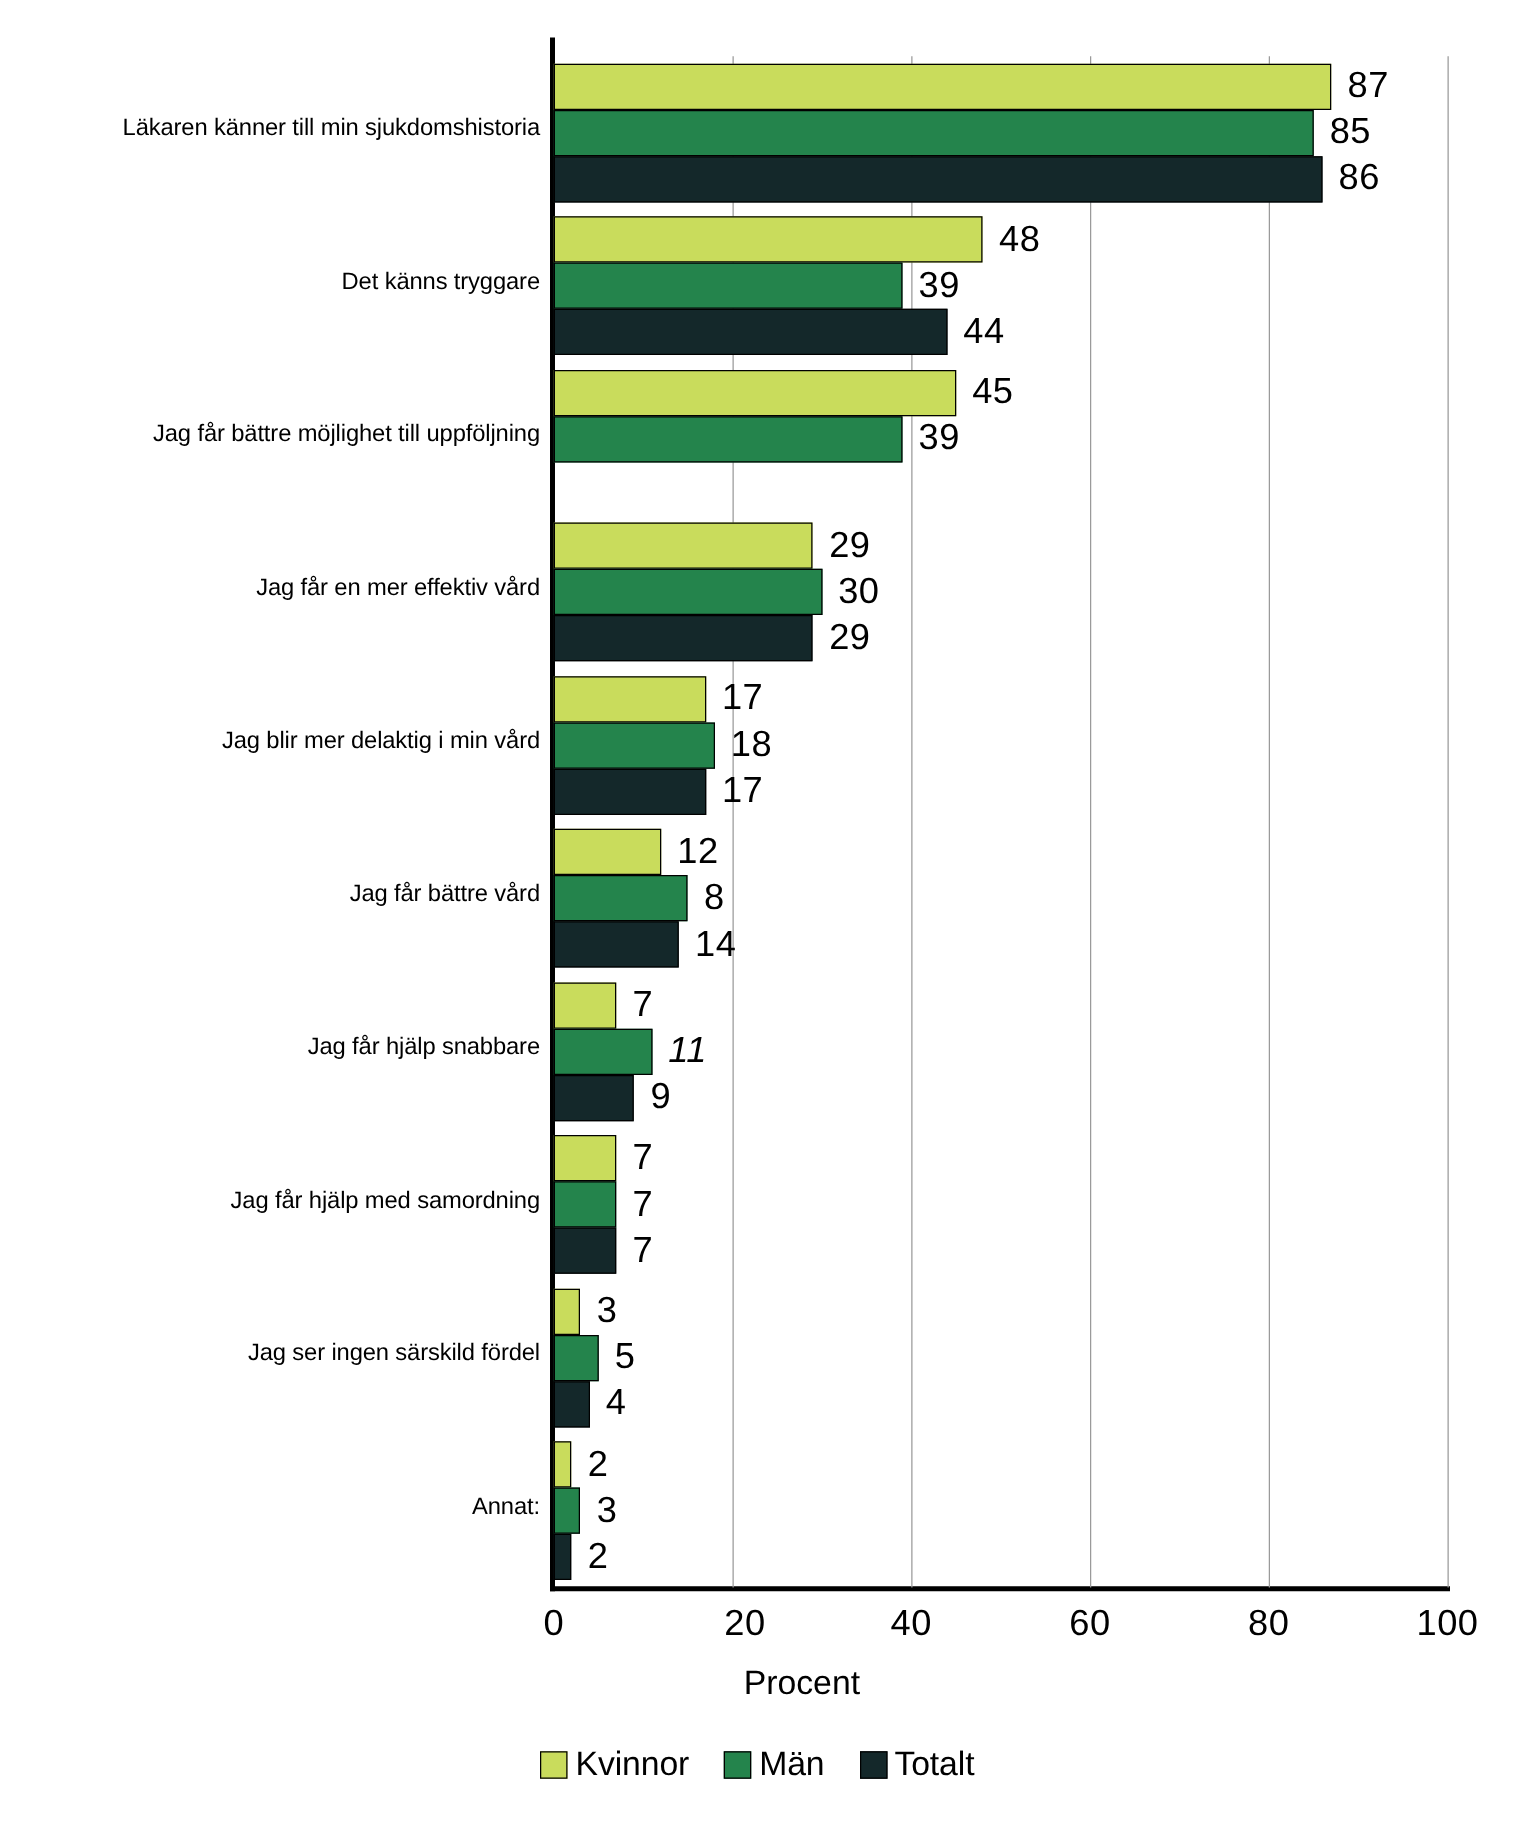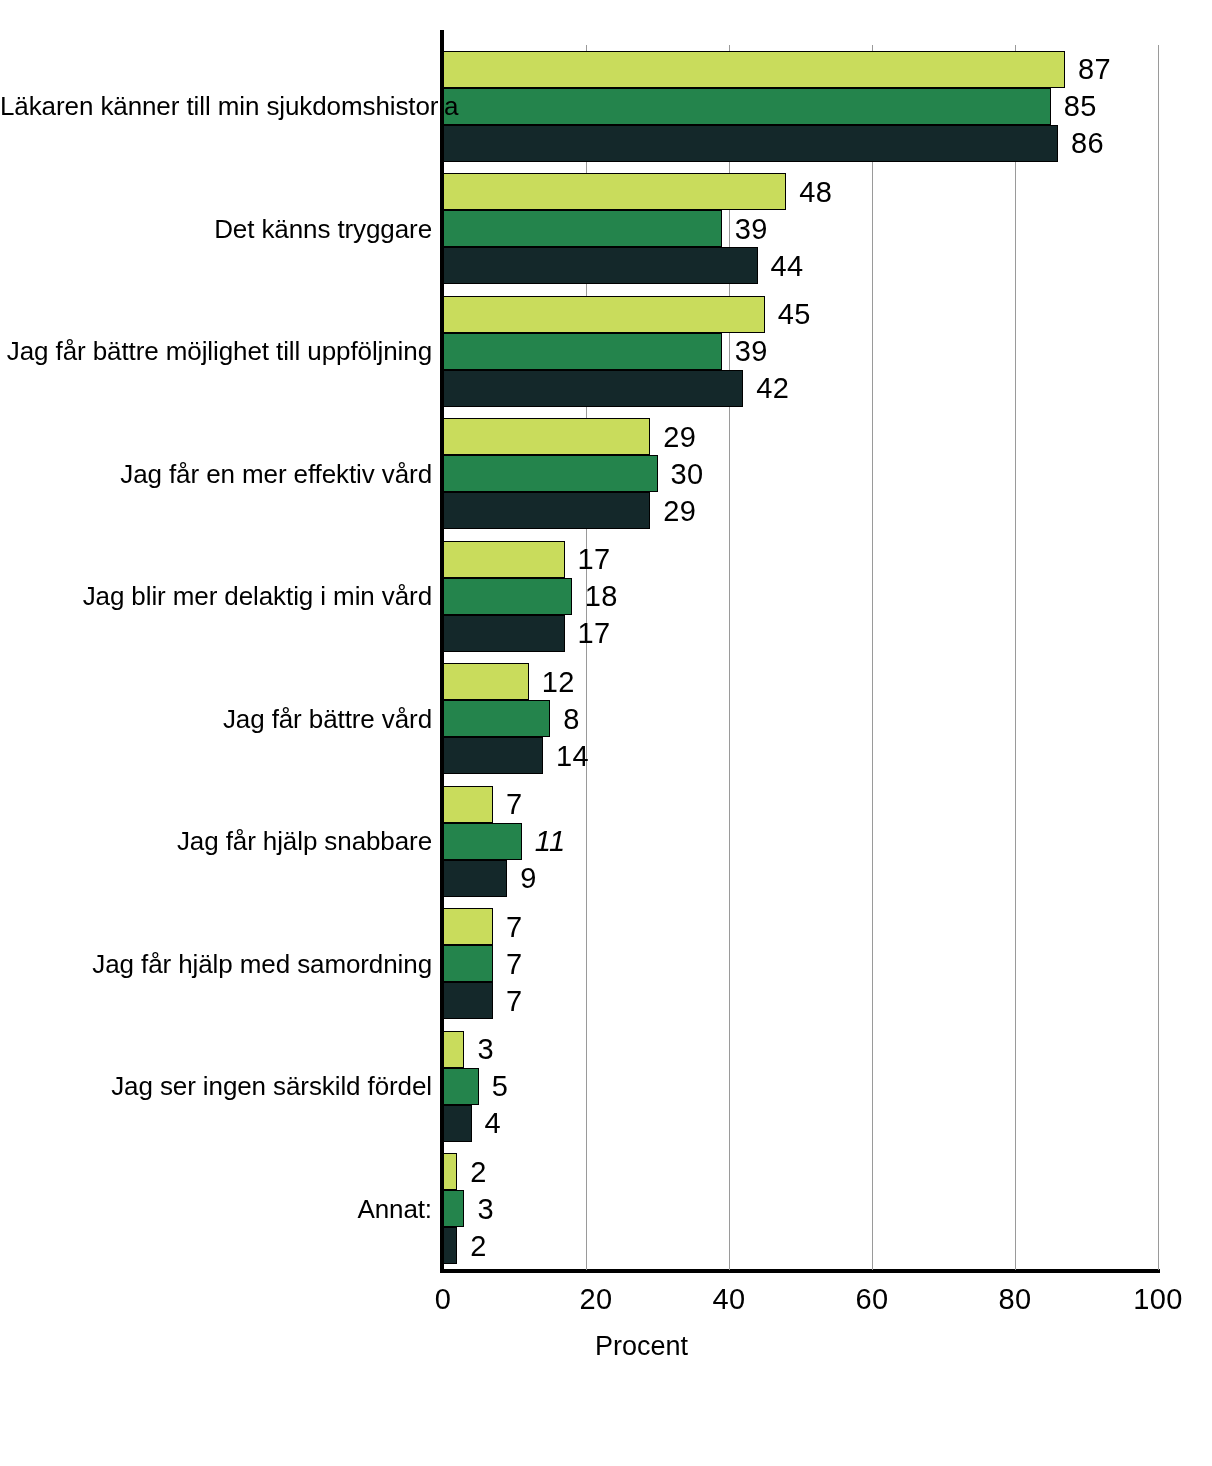--- a/index.html
+++ b/index.html
@@ -86,21 +86,21 @@
     line-height: 1;
     color: #000000;
     white-space: nowrap;
     letter-spacing: 0.4px;
   }
   .category-label {
     position: absolute;
     left: 0;
     width: 432px;
     text-align: right;
-    font-size: 26px;
+    font-size: 19px;
     line-height: 1;
     color: #000000;
     white-space: nowrap;
     letter-spacing: -0.1px;
   }
 
   
   .xtick {
     position: absolute;
     top: 1285px;
@@ -196,24 +196,20 @@
         </div>
       </div>
       <div class="bar-group" style="top: 245px; height: 122.5px;">
         <div class="bar-row" style="top: 5.75px; width: 100%;">
           <div class="bar" style="width: 321.75px; background: rgb(201, 220, 92);"></div>
           <div class="bar-value" style="left: 334.75px;">45</div>
         </div>
         <div class="bar-row" style="top: 42.75px; width: 100%;">
           <div class="bar" style="width: 278.85px; background: rgb(36, 132, 76);"></div>
           <div class="bar-value" style="left: 291.85px;">39</div>
-        </div>
-        <div class="bar-row" style="top: 79.75px; width: 100%;">
-          <div class="bar" style="width: 300.3px; background: rgb(20, 40, 42);"></div>
-          <div class="bar-value" style="left: 313.3px;">42</div>
         </div>
       </div>
       <div class="bar-group" style="top: 367.5px; height: 122.5px;">
         <div class="bar-row" style="top: 5.75px; width: 100%;">
           <div class="bar" style="width: 207.35px; background: rgb(201, 220, 92);"></div>
           <div class="bar-value" style="left: 220.35px;">29</div>
         </div>
         <div class="bar-row" style="top: 42.75px; width: 100%;">
           <div class="bar" style="width: 214.5px; background: rgb(36, 132, 76);"></div>
           <div class="bar-value" style="left: 227.5px;">30</div>
@@ -327,14 +323,28 @@
       <div class="xtick" style="left: 729px;">40</div>
       <div class="xtick" style="left: 872px;">60</div>
       <div class="xtick" style="left: 1015px;">80</div>
       <div class="xtick" style="left: 1158px;">100</div>
     </div>
 
   <div class="axis-title">
     <span class="axis-title-inner">Procent</span>
   </div>
 
+  <div class="legend" id="legend">
+      <div class="legend-item">
+        <span class="legend-swatch" style="background: rgb(201, 220, 92);"></span>
+        <span class="legend-label">Kvinnor</span>
+      </div>
+      <div class="legend-item">
+        <span class="legend-swatch" style="background: rgb(36, 132, 76);"></span>
+        <span class="legend-label">Män</span>
+      </div>
+      <div class="legend-item">
+        <span class="legend-swatch" style="background: rgb(20, 40, 42);"></span>
+        <span class="legend-label">Totalt</span>
+      </div>
+    </div>
 
 </div>
 
 </body></html>

